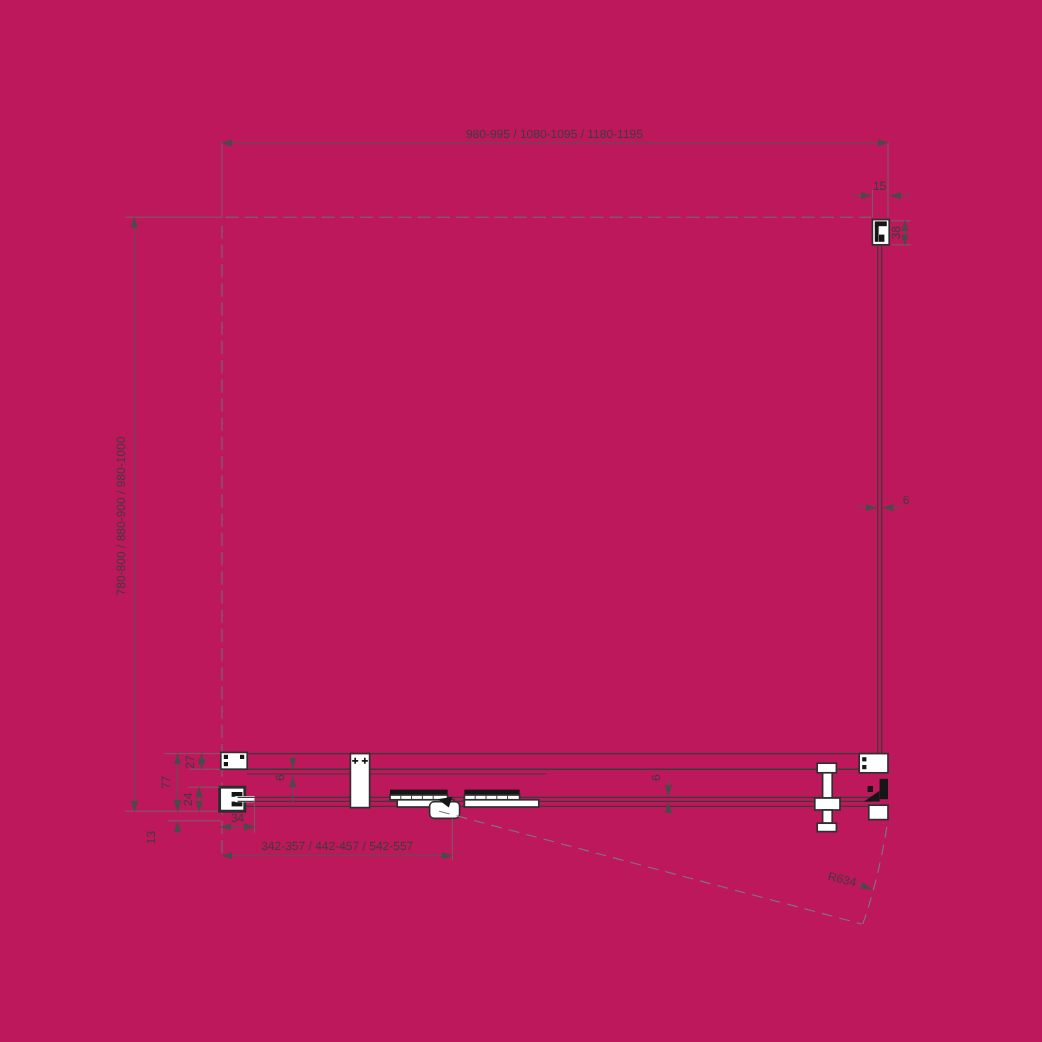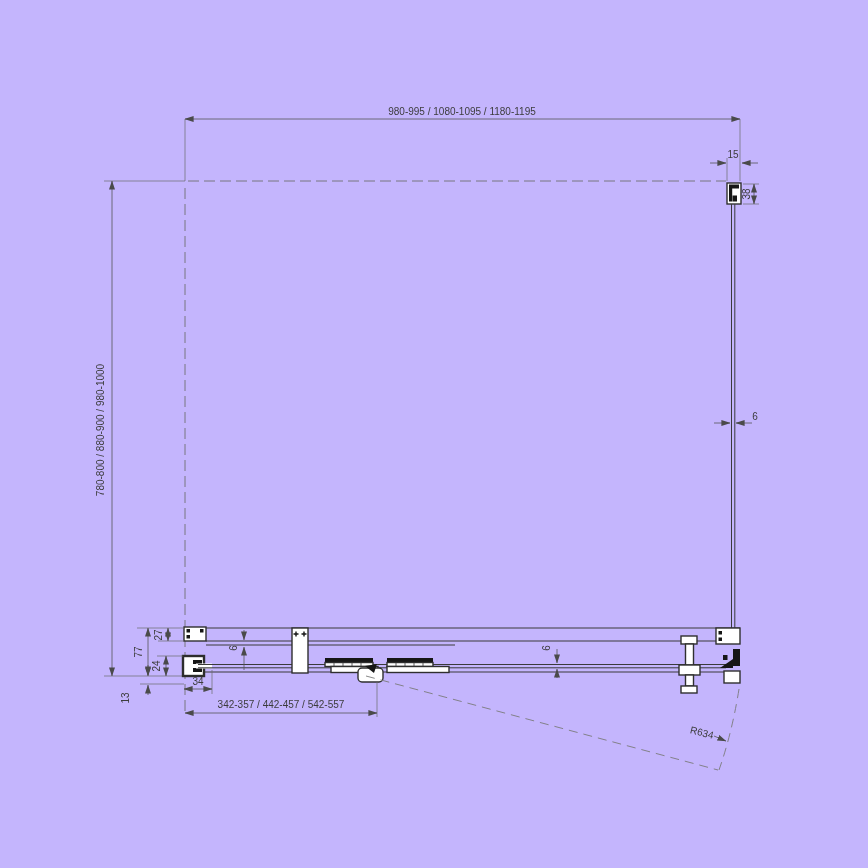--- a/index.html
+++ b/index.html
@@ -1,16 +1,16 @@
 <!DOCTYPE html>
 <html><head>
 <meta charset="utf-8">
 <style>
   html,body{margin:0;padding:0;background:#ffffff;}
-  .stage{position:relative;width:868px;height:868px;background:#c4b5fd;overflow:hidden;
+  .stage{position:relative;width:868px;height:868px;background:#be185d;overflow:hidden;
          font-family:"Liberation Sans",sans-serif;}
   svg{position:absolute;left:0;top:0;}
   svg text{font-family:"Liberation Sans",sans-serif;font-size:10px;fill:#3c3c3c;}
   .obj{stroke:#3a3a3a;stroke-width:1.2;fill:none;}
   .objthick{stroke:#2d2d2d;stroke-width:2.4;fill:#ffffff;}
   .fillw{fill:#ffffff;stroke:#2f2f2f;stroke-width:1.4;}
   .blk{fill:#161616;stroke:none;}
   .dim{stroke:#555555;stroke-width:0.8;fill:none;}
   .ext{stroke:#6b6b6b;stroke-width:0.7;fill:none;}
   .dash{stroke:#6f6f6f;stroke-width:0.9;fill:none;stroke-dasharray:11 5;}

